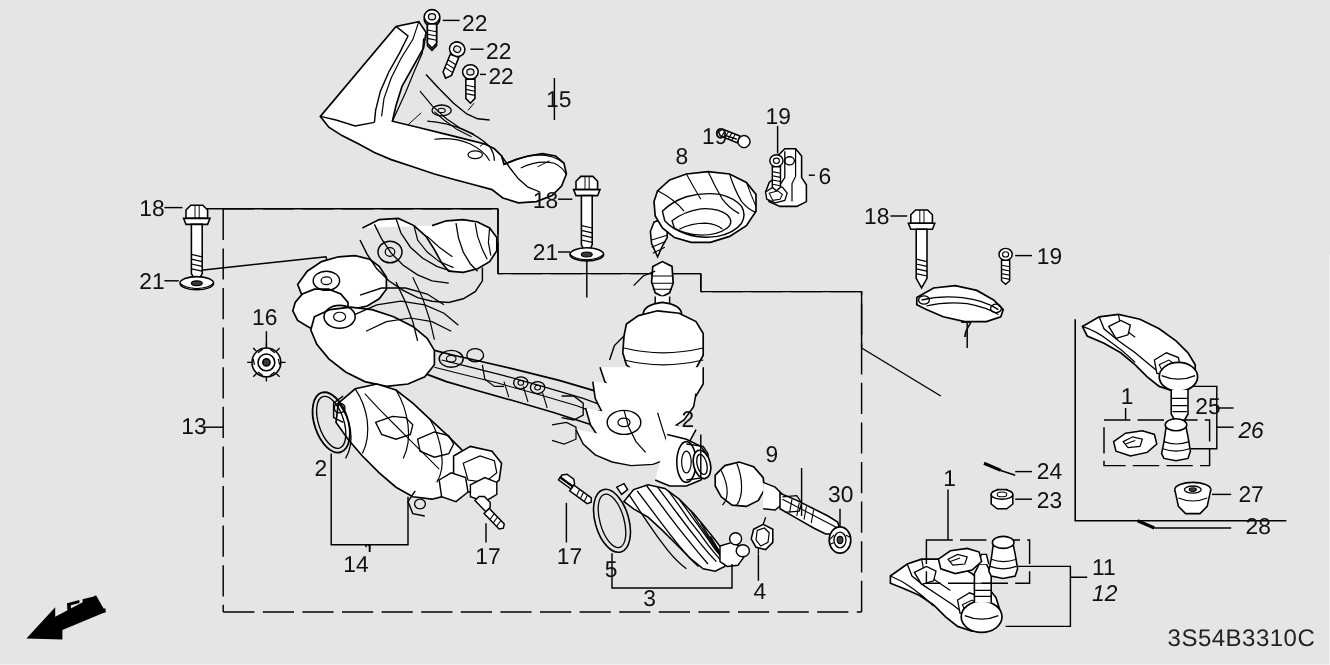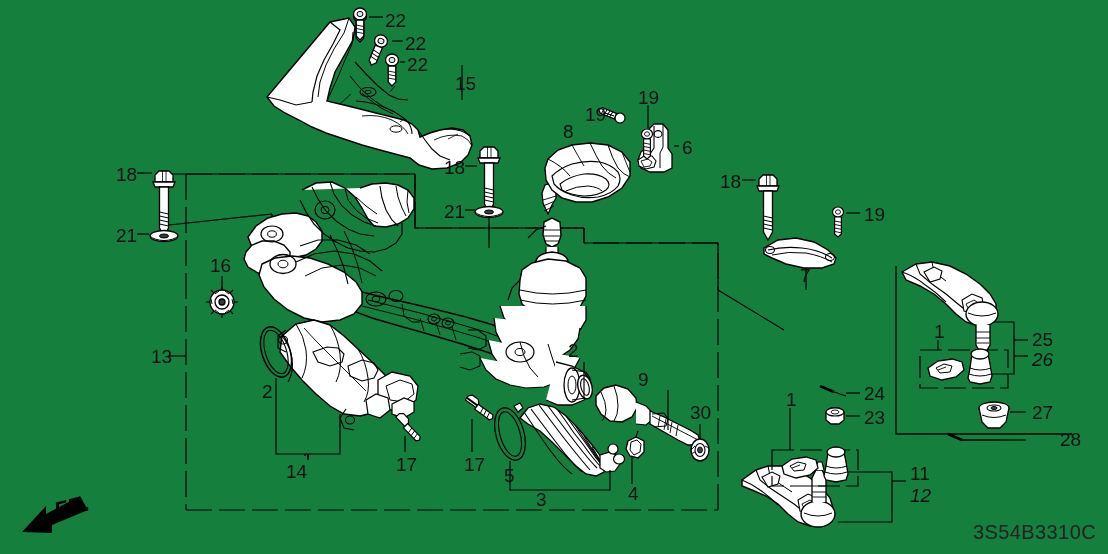--- a/index.html
+++ b/index.html
@@ -1,17 +1,17 @@
 <!DOCTYPE html>
 <html><head>
 <meta charset="utf-8">
 <style>
   html,body{margin:0;padding:0;background:#ffffff;}
   body{font-family:"Liberation Sans","DejaVu Sans",sans-serif;}
-  #stage{position:relative;width:1108px;height:554px;background:#15803d;overflow:hidden;}
+  #stage{position:relative;width:1108px;height:554px;background:#e5e5e5;overflow:hidden;}
   #stage svg{position:absolute;left:0;top:0;}
   .lbl{position:absolute;font-size:19px;color:#111;line-height:1;white-space:nowrap;}
   .pnum{position:absolute;right:12px;bottom:10px;font-size:20px;letter-spacing:.4px;color:#222;}
   .frtxt{position:absolute;font-weight:bold;font-style:italic;font-size:22px;color:#000;
          transform:rotate(-14deg);letter-spacing:0px;}
 </style>
 </head>
 <body>
 
 <div id="stage">
@@ -563,24 +563,24 @@
 <div class="lbl" style="left:628px;top:484px;">4</div>
 <div class="lbl" style="left:568px;top:341px;">2</div>
 <div class="lbl" style="left:638px;top:370px;">9</div>
 <div class="lbl" style="left:690px;top:403px;">30</div>
 <div class="lbl" style="left:786px;top:390px;">1</div>
 <div class="lbl" style="left:864px;top:384px;">24</div>
 <div class="lbl" style="left:864px;top:408px;">23</div>
 <div class="lbl" style="left:910px;top:464px;">11</div>
 <div class="lbl" style="left:910px;top:486px;font-style:italic;">12</div>
 <div class="lbl" style="left:934px;top:322px;">1</div>
-<div class="lbl" style="left:1032px;top:330px;">25</div>
+<div class="lbl" style="left:996px;top:330px;">25</div>
 <div class="lbl" style="left:1032px;top:350px;font-style:italic;">26</div>
 <div class="lbl" style="left:1032px;top:403px;">27</div>
-<div class="lbl" style="left:1060px;top:430px;text-align:center;">28</div>
+<div class="lbl" style="left:1038px;top:430px;text-align:center;">28</div>
 
 <svg width="80" height="44" style="position:absolute;left:18px;top:492px;">
   <path d="M4,40 L28,14 L28,22 L62,4 L70,18 L34,33 L34,41 Z" fill="#000"></path>
 </svg>
 <div class="frtxt" style="left:54px;top:494px;">FR.</div>
 
 <div class="pnum">3S54B3310C</div>
 
 </div>
 

